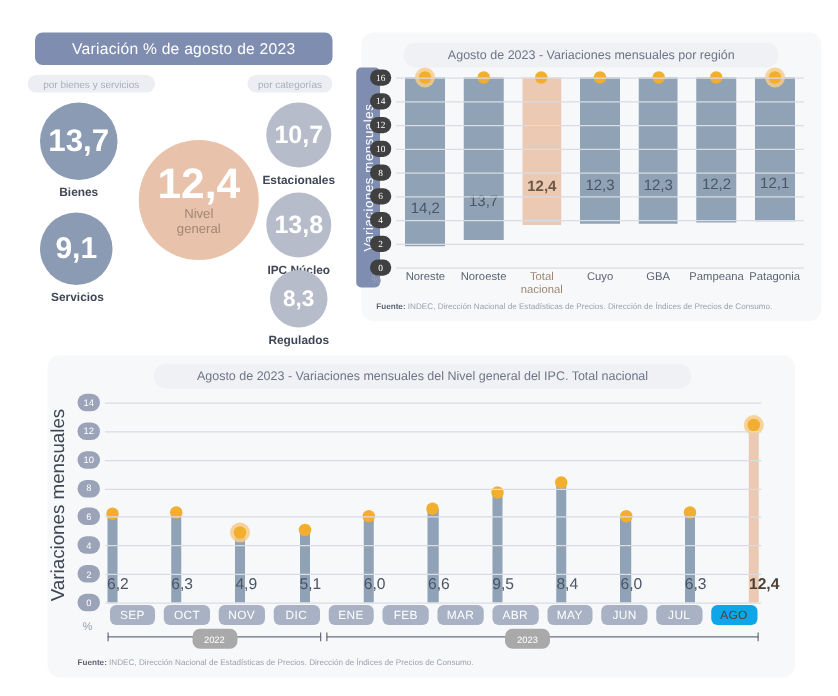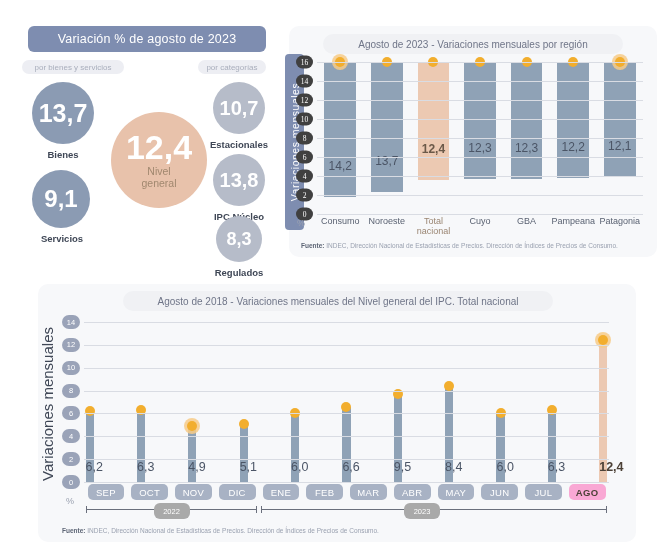--- a/index.html
+++ b/index.html
@@ -156,21 +156,21 @@
   .bar2 .val { position:absolute; left:0; width:100%; bottom:8px;
                text-align:center; color:#4b5566; font-size:12.5px; }
   .bar2.hl .val { color:#4b4036; font-weight:bold; }
   .mlabels { position:absolute; left:46px; top:200px; width:525px; display:flex; }
   .mcol { flex:1; display:flex; justify-content:center; }
   .mpill {
     width:84%; height:16px; background:#a8b2c4; border-radius:5px;
     display:flex; align-items:center; justify-content:center;
     color:#ffffff; font-size:9.5px; letter-spacing:.3px;
   }
-  .mpill.hl { background:#f9a8d4; color:#4b4036; font-weight:bold; }
+  .mpill.hl { background:#0ea5e9; color:#4b4036; font-weight:normal; }
   .pct2 { position:absolute; left:28px; top:212px; color:#9aa1b0; font-size:9px; }
   .yearaxis { position:absolute; left:46px; top:219px; width:525px; height:14px; }
   .ybracket { position:absolute; top:6px; height:1px; background:#6a6f7c; }
   .ybracket::before, .ybracket::after {
     content:''; position:absolute; top:-3px; width:1px; height:7px; background:#6a6f7c;
   }
   .ybracket::before { left:0; }
   .ybracket::after { right:0; }
   .ypill {
     position:absolute; top:0px; height:16px; width:36px;
@@ -294,38 +294,38 @@
           <div class="gridline" style="top: 95px;"></div>
           <div class="ytick" style="top: 95px;">6</div>
           <div class="gridline" style="top: 114px;"></div>
           <div class="ytick" style="top: 114px;">4</div>
           <div class="gridline" style="top: 133px;"></div>
           <div class="ytick" style="top: 133px;">2</div>
           <div class="gridline" style="top: 152px;"></div>
           <div class="ytick" style="top: 152px;">0</div>
         </div>
       <div class="xlabels1" id="xlabels1">
-          <div class="xlab">Consumo</div>
+          <div class="xlab">Noreste</div>
           <div class="xlab">Noroeste</div>
           <div class="xlab hl">Total<br>nacional</div>
           <div class="xlab">Cuyo</div>
           <div class="xlab">GBA</div>
           <div class="xlab">Pampeana</div>
           <div class="xlab">Patagonia</div>
         </div>
       <div class="pct1">%</div>
 
       <div class="source">
         <b>Fuente:</b><span> INDEC, Dirección Nacional de Estadísticas de Precios. Dirección de Índices de Precios de Consumo.</span>
       </div>
     </div>
   </div>
 
   <div class="bottom-card">
-    <div class="chart2-title-pill">Agosto de 2018 - Variaciones mensuales del Nivel general del IPC. Total nacional</div>
+    <div class="chart2-title-pill">Agosto de 2023 - Variaciones mensuales del Nivel general del IPC. Total nacional</div>
 
     <div class="vaxis2">
       <span>Variaciones mensuales</span>
     </div>
 
     <div class="plot2" id="plot2">
       <div class="bars2" id="bars2">
           <div class="barcol2">
             <div class="bar2" style="height: 70.8571px;">
               <div class="val">6,2</div>

